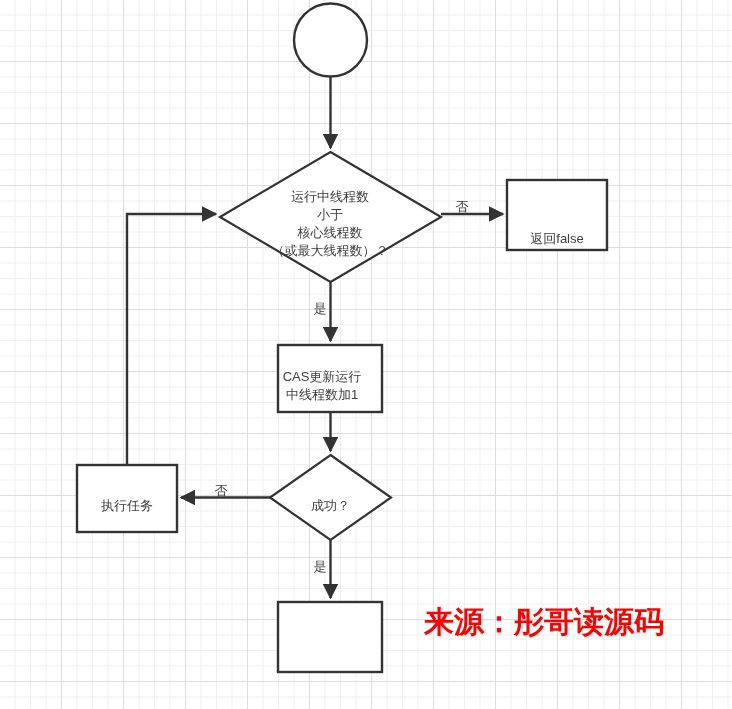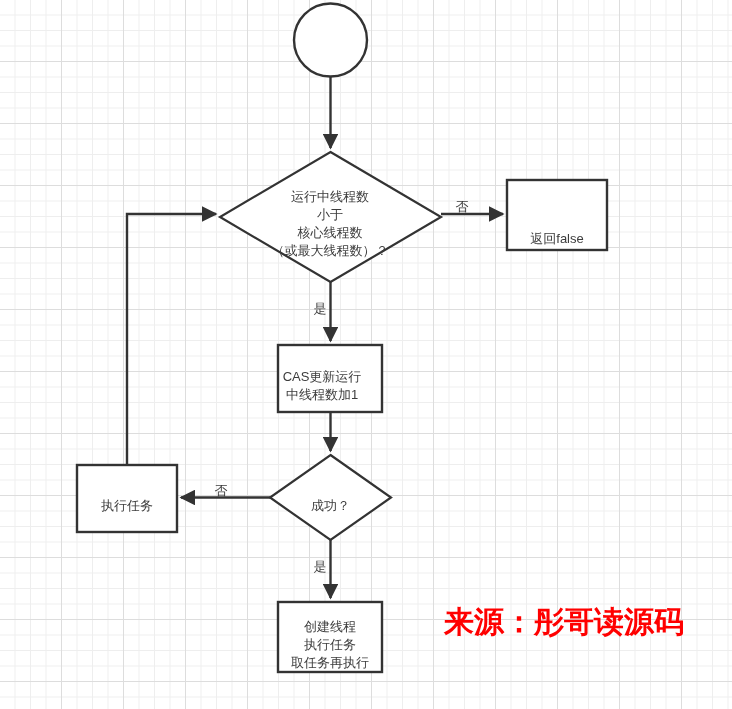--- a/index.html
+++ b/index.html
@@ -55,21 +55,20 @@
   }
   .watermark {
     position: absolute;
     color: #ff0000;
     font-family: "Liberation Sans", "DejaVu Sans", sans-serif;
     font-size: 30px;
     font-weight: bold;
     line-height: 34px;
     white-space: pre;
     letter-spacing: 0px;
-    margin-left: 20px;
   }
 </style>
 </head>
 <body>
 
 <div id="canvas">
 
   <svg id="flow-svg" viewBox="0 0 732 709" xmlns="http://www.w3.org/2000/svg">
     <defs>
       <marker id="arrow" viewBox="0 0 10 10" refX="9" refY="5" markerWidth="6.5" markerHeight="6.5" orient="auto-start-reverse">
@@ -113,23 +112,20 @@
 
   <div class="node-text" style="left:507px; top:222px; width:100px;">返回false</div>
 
   <div class="node-text" style="left:268px; top:360px; width:108px;">CAS更新运行
 中线程数加1</div>
 
   <div class="node-text" style="left:270px; top:489px; width:121px;">成功？</div>
 
   <div class="node-text" style="left:77px; top:489px; width:100px;">执行任务</div>
 
-  <div class="node-text" style="left:278px; top:610px; width:104px;">创建线程
-执行任务
-取任务再执行</div>
 
   <div class="edge-label" style="left:452px; top:200px; width:20px;">否</div>
 
   <div class="edge-label" style="left:310px; top:302px; width:20px;">是</div>
 
   <div class="edge-label" style="left:211px; top:484px; width:20px;">否</div>
 
   <div class="edge-label" style="left:310px; top:560px; width:20px;">是</div>
 
   <div class="watermark" style="left:424px; top:605px;">来源：彤哥读源码</div>

